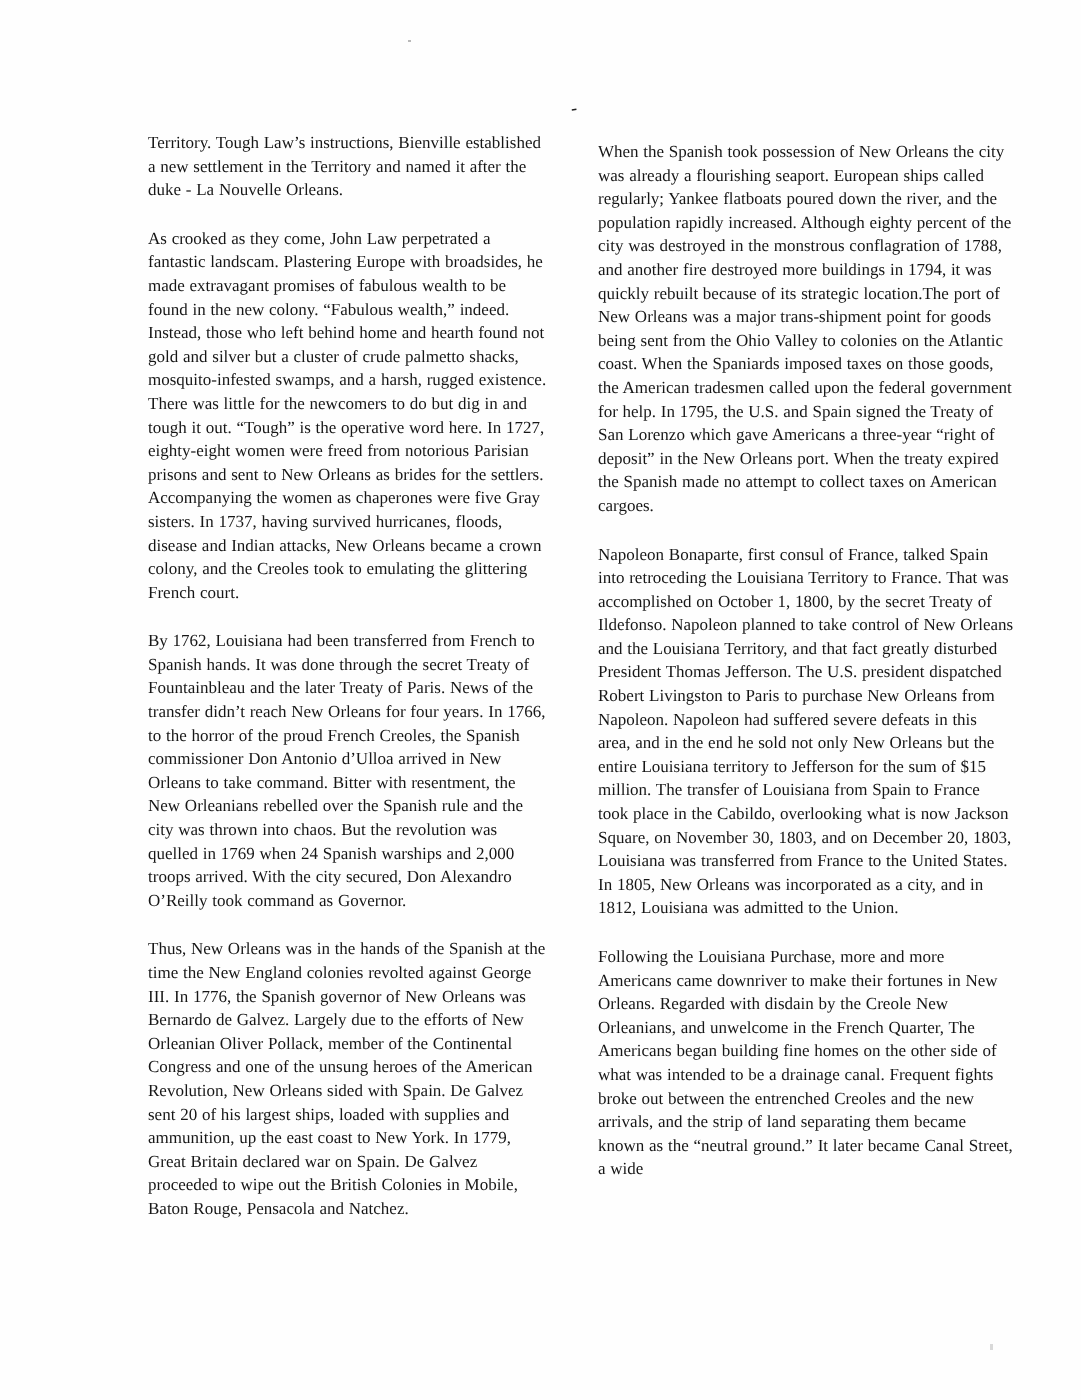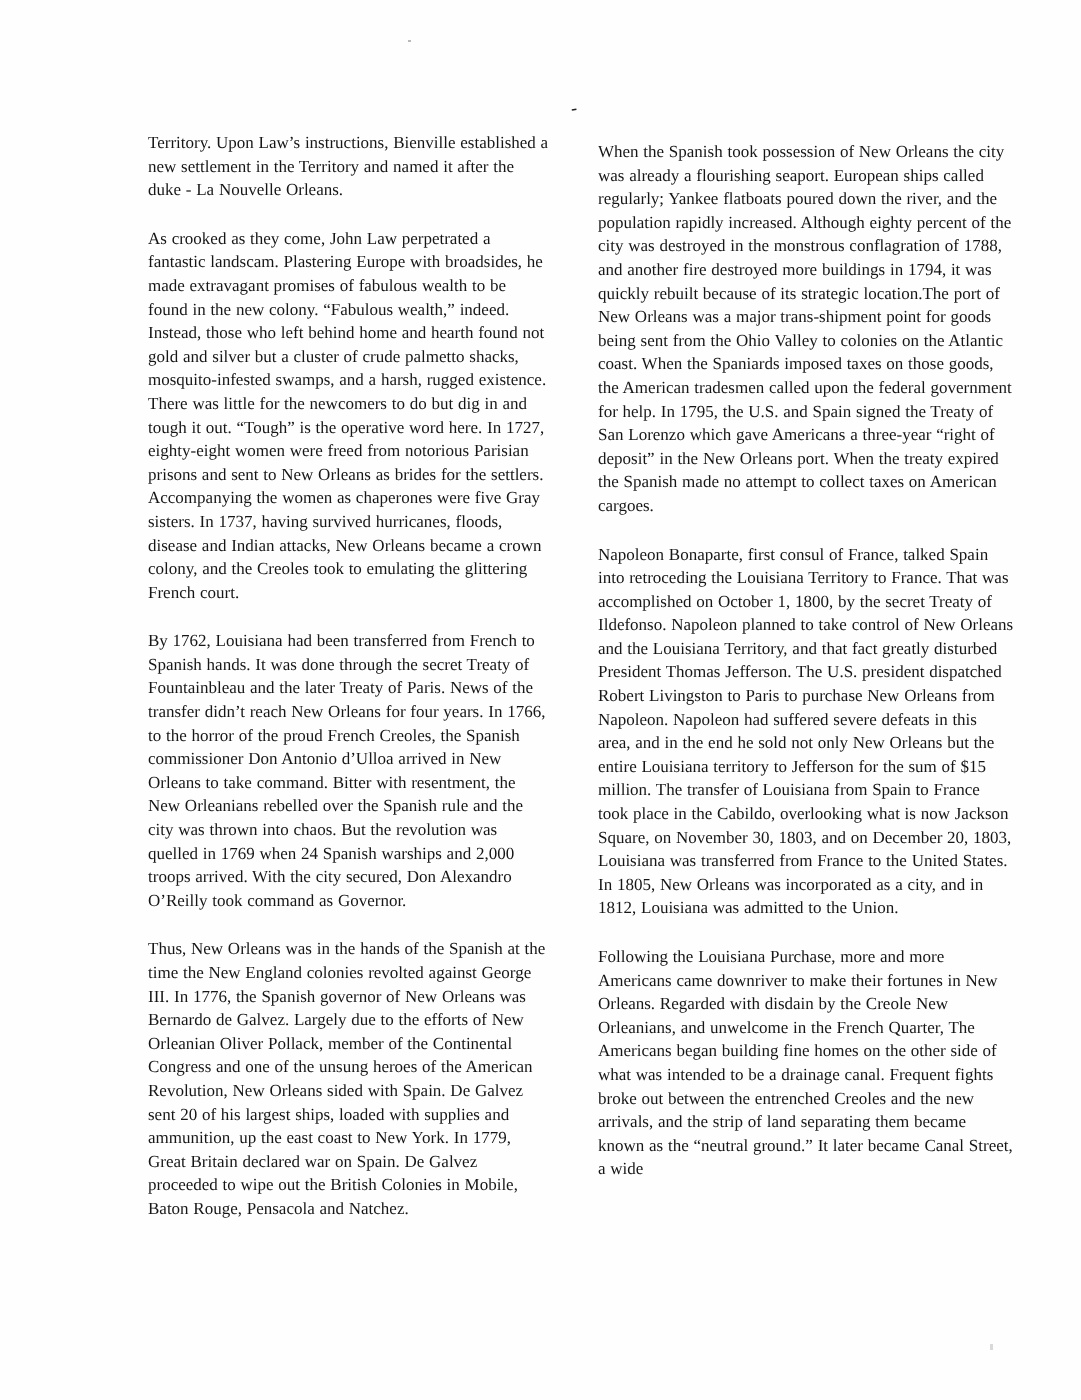--- a/index.html
+++ b/index.html
@@ -51,21 +51,21 @@
 <body>
 
 <div class="page">
 
   <span class="scan-dash">-</span>
 
   <span class="speck speck-top"></span>
   <span class="speck speck-bottom"></span>
 
   <div class="column column-left">
-    <p>Territory. Upon Law’s instructions, Bienville established a new settlement in the Territory and named it after the duke - La Nouvelle Orleans.</p>
+    <p>Territory. Tough Law’s instructions, Bienville established a new settlement in the Territory and named it after the duke - La Nouvelle Orleans.</p>
     <p>As crooked as they come, John Law perpetrated a fantastic landscam. Plastering Europe with broadsides, he made extravagant promises of fabulous wealth to be found in the new colony. “Fabulous wealth,” indeed. Instead, those who left behind home and hearth found not gold and silver but a cluster of crude palmetto shacks, mosquito-infested swamps, and a harsh, rugged existence. There was little for the newcomers to do but dig in and tough it out. “Tough” is the operative word here. In 1727, eighty-eight women were freed from notorious Parisian prisons and sent to New Orleans as brides for the settlers. Accompanying the women as chaperones were five Gray sisters. In 1737, having survived hurricanes, floods, disease and Indian attacks, New Orleans became a crown colony, and the Creoles took to emulating the glittering French court.</p>
     <p>By 1762, Louisiana had been transferred from French to Spanish hands. It was done through the secret Treaty of Fountainbleau and the later Treaty of Paris. News of the transfer didn’t reach New Orleans for four years. In 1766, to the horror of the proud French Creoles, the Spanish commissioner Don Antonio d’Ulloa arrived in New Orleans to take command. Bitter with resentment, the New Orleanians rebelled over the Spanish rule and the city was thrown into chaos. But the revolution was quelled in 1769 when 24 Spanish warships and 2,000 troops arrived. With the city secured, Don Alexandro O’Reilly took command as Governor.</p>
     <p>Thus, New Orleans was in the hands of the Spanish at the time the New England colonies revolted against George III. In 1776, the Spanish governor of New Orleans was Bernardo de Galvez. Largely due to the efforts of New Orleanian Oliver Pollack, member of the Continental Congress and one of the unsung heroes of the American Revolution, New Orleans sided with Spain. De Galvez sent 20 of his largest ships, loaded with supplies and ammunition, up the east coast to New York. In 1779, Great Britain declared war on Spain. De Galvez proceeded to wipe out the British Colonies in Mobile, Baton Rouge, Pensacola and Natchez.</p>
   </div>
 
   <div class="column column-right">
     <p>When the Spanish took possession of New Orleans the city was already a flourishing seaport. European ships called regularly; Yankee flatboats poured down the river, and the population rapidly increased. Although eighty percent of the city was destroyed in the monstrous conflagration of 1788, and another fire destroyed more buildings in 1794, it was quickly rebuilt because of its strategic location.The port of New Orleans was a major trans-shipment point for goods being sent from the Ohio Valley to colonies on the Atlantic coast. When the Spaniards imposed taxes on those goods, the American tradesmen called upon the federal government for help. In 1795, the U.S. and Spain signed the Treaty of San Lorenzo which gave Americans a three-year “right of deposit” in the New Orleans port. When the treaty expired the Spanish made no attempt to collect taxes on American cargoes.</p>
     <p>Napoleon Bonaparte, first consul of France, talked Spain into retroceding the Louisiana Territory to France. That was accomplished on October 1, 1800, by the secret Treaty of Ildefonso. Napoleon planned to take control of New Orleans and the Louisiana Territory, and that fact greatly disturbed President Thomas Jefferson. The U.S. president dispatched Robert Livingston to Paris to purchase New Orleans from Napoleon. Napoleon had suffered severe defeats in this area, and in the end he sold not only New Orleans but the entire Louisiana territory to Jefferson for the sum of $15 million. The transfer of Louisiana from Spain to France took place in the Cabildo, overlooking what is now Jackson Square, on November 30, 1803, and on December 20, 1803, Louisiana was transferred from France to the United States. In 1805, New Orleans was incorporated as a city, and in 1812, Louisiana was admitted to the Union.</p>
     <p>Following the Louisiana Purchase, more and more Americans came downriver to make their fortunes in New Orleans. Regarded with disdain by the Creole New Orleanians, and unwelcome in the French Quarter, The Americans began building fine homes on the other side of what was intended to be a drainage canal. Frequent fights broke out between the entrenched Creoles and the new arrivals, and the strip of land separating them became known as the “neutral ground.” It later became Canal Street, a wide</p>
   </div>

